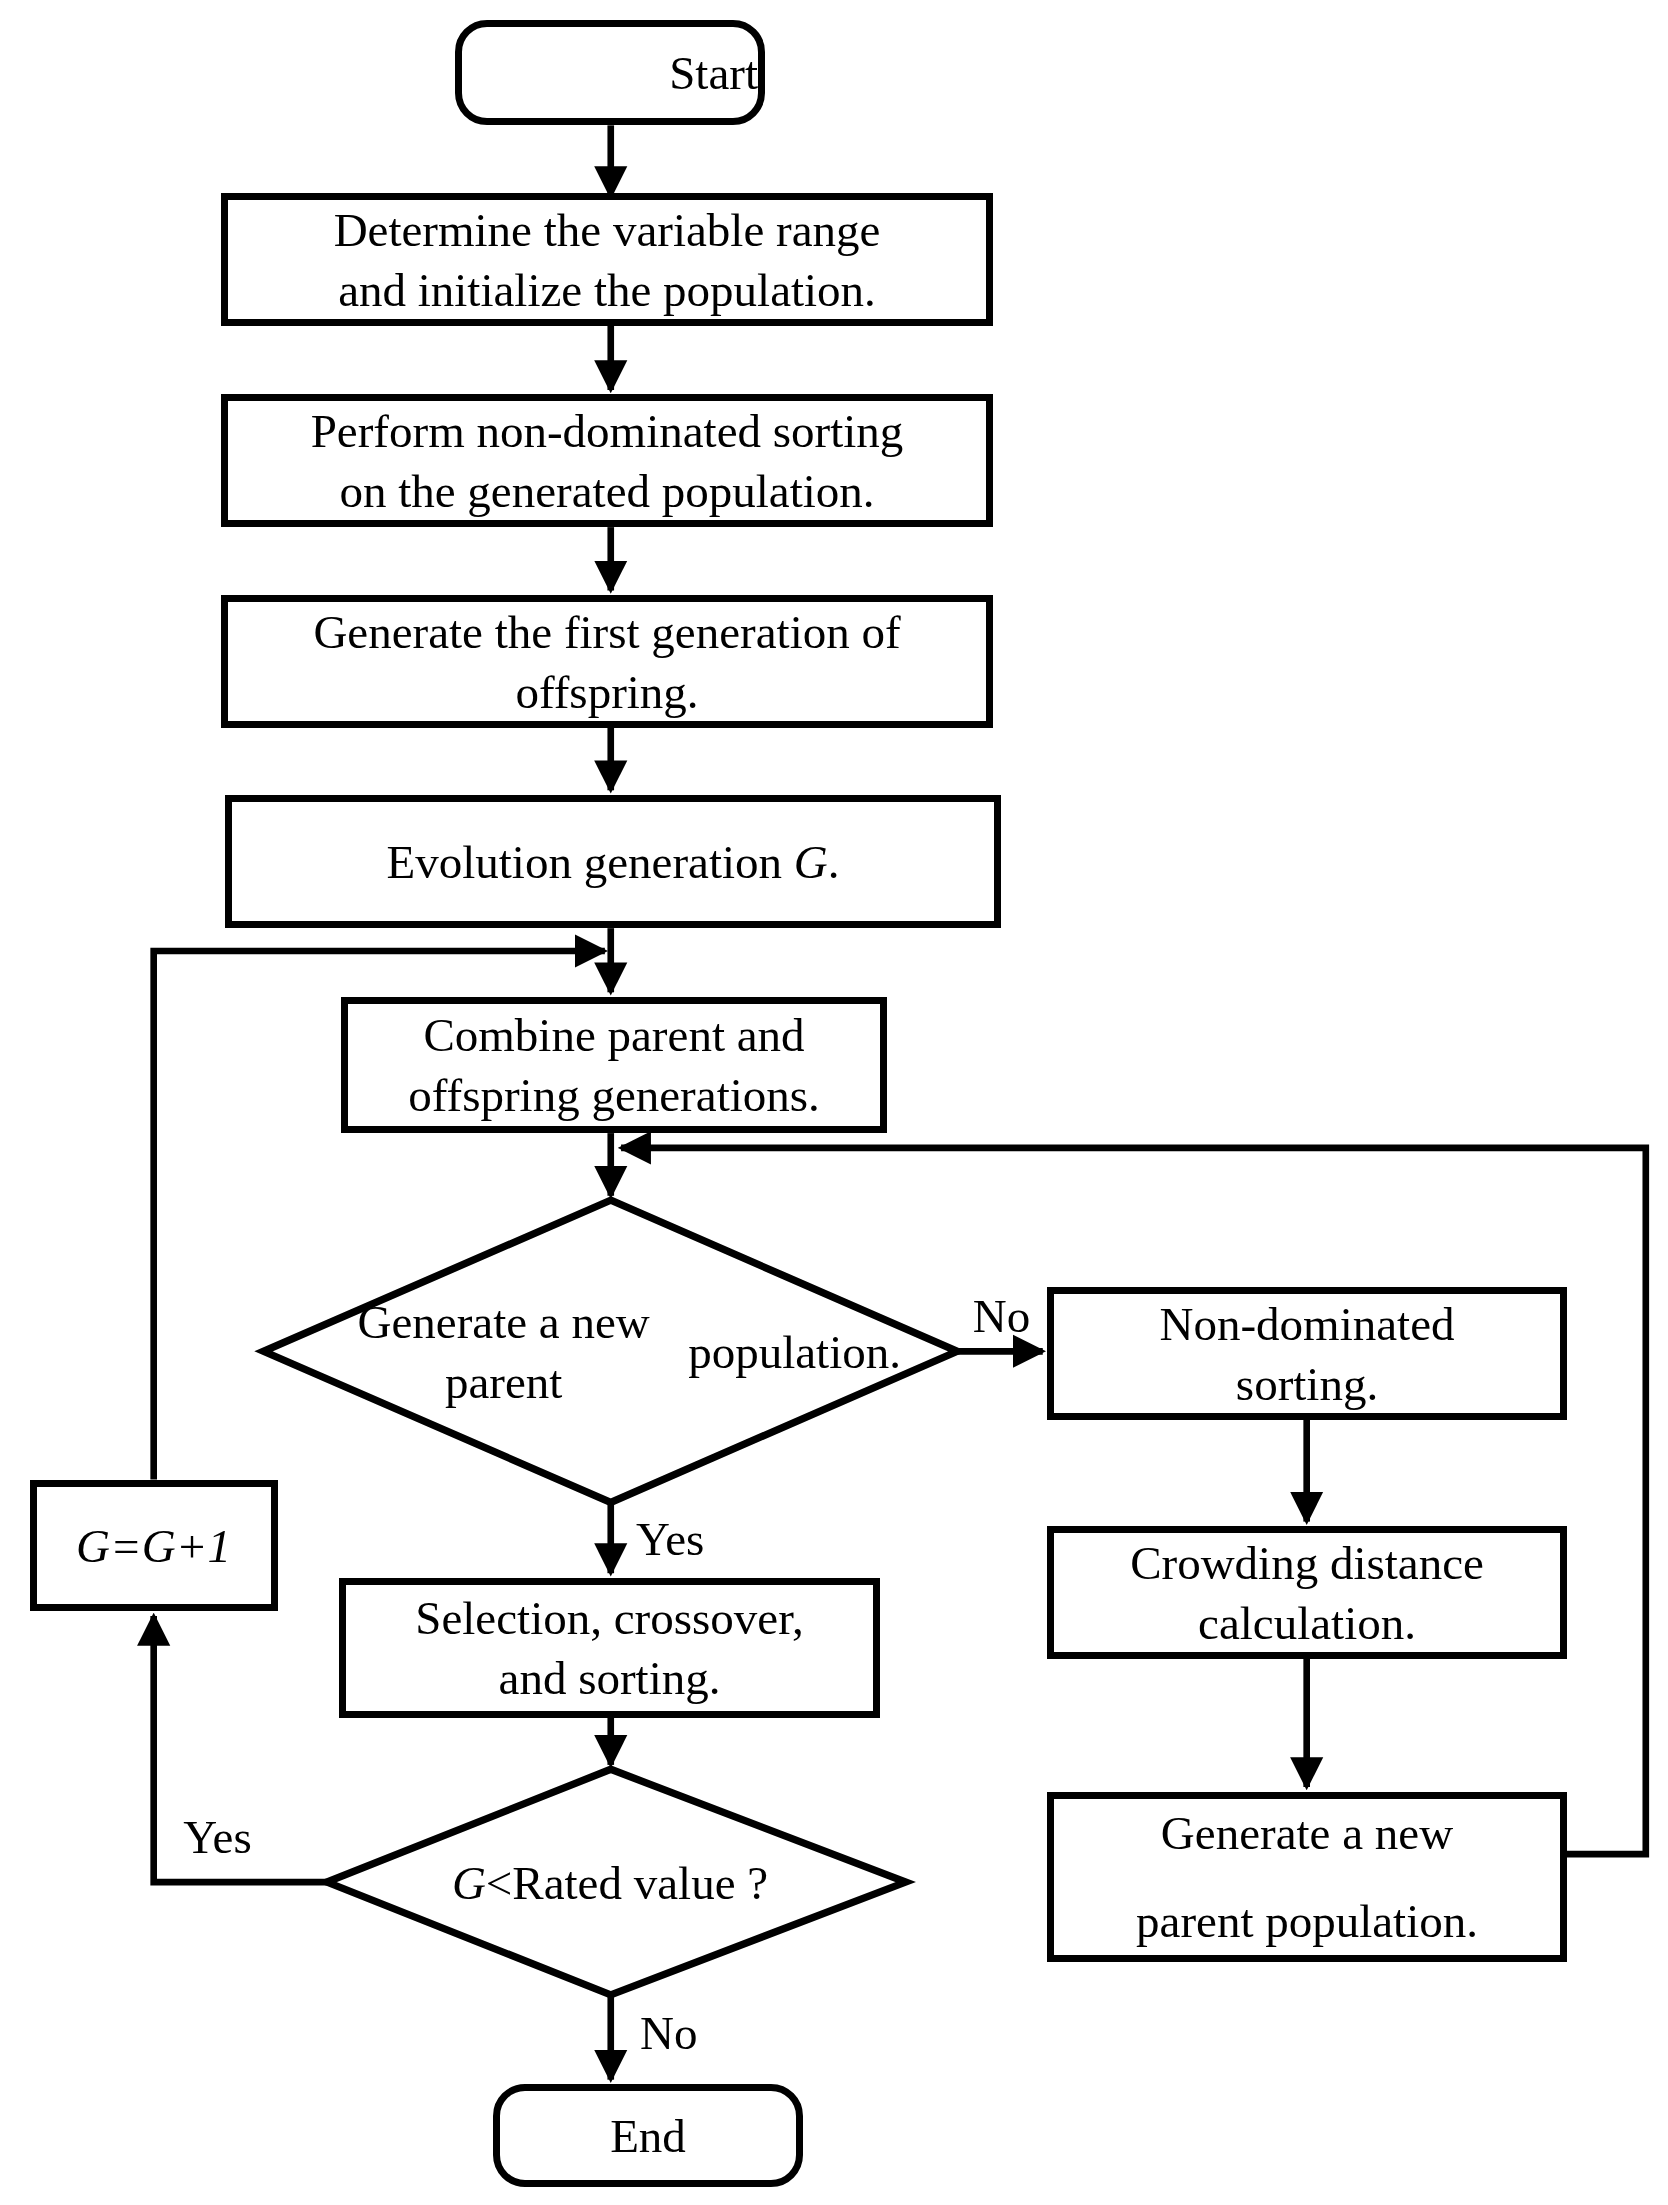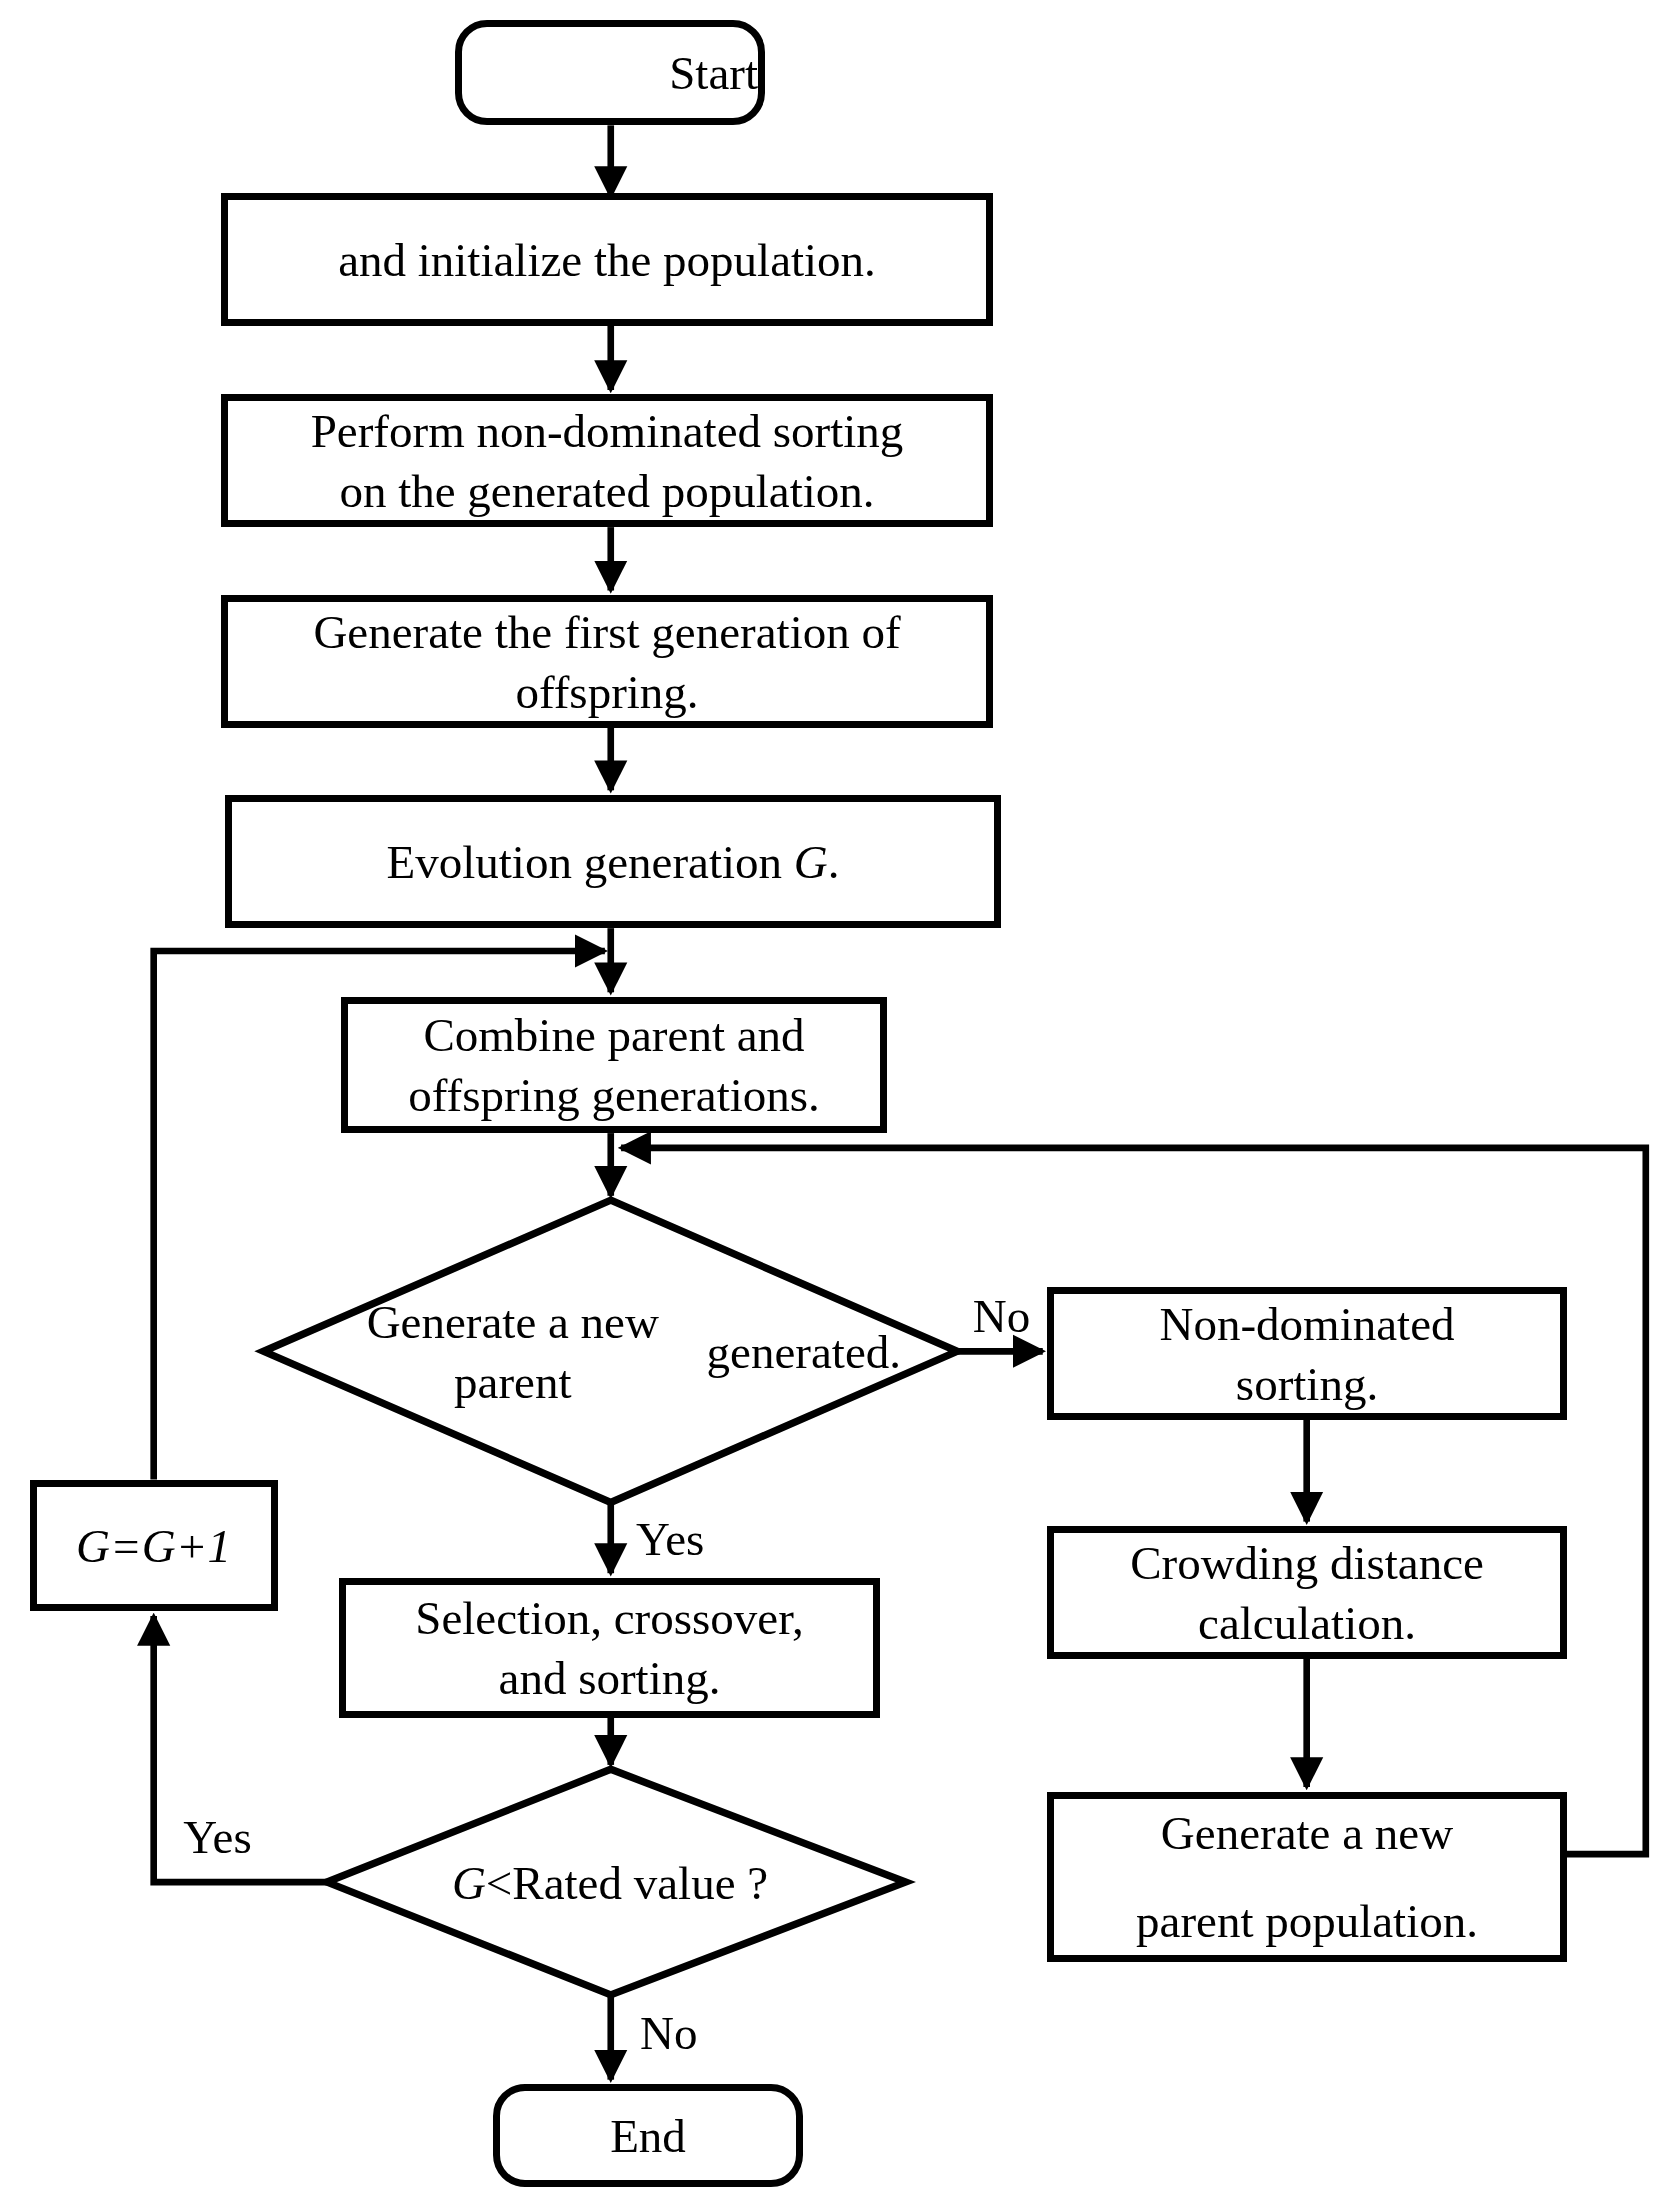--- a/index.html
+++ b/index.html
@@ -84,20 +84,21 @@
       <polygon points="828,1628 1298,1833 828,2038 357,1833" fill="#ffffff" stroke="#000000" stroke-width="10"></polygon>
       <polygon points="828,2400 1228,2553 828,2706 443,2553" fill="#ffffff" stroke="#000000" stroke-width="10"></polygon>
     </g>
   </svg>
 
   <div class="node rounded" style="left:455px; top:20px; width:310px; height:105px;align-items:flex-end;">
     <div class="ln">Start</div>
   </div>
 
   <div class="node" style="left:221px; top:193px; width:772px; height:133px;">
+    <div class="ln">Determine the variable range</div>
     <div class="ln">and initialize the population.</div>
   </div>
 
   <div class="node" style="left:221px; top:394px; width:772px; height:133px;">
     <div class="ln">Perform non-dominated sorting</div>
     <div class="ln">on the generated population.</div>
   </div>
 
   <div class="node" style="left:221px; top:595px; width:772px; height:133px;">
     <div class="ln">Generate the first generation of</div>
@@ -108,21 +109,21 @@
     <div class="ln"><span>Evolution generation </span><span class="it">G</span><span>.</span></div>
   </div>
 
   <div class="node" style="left:341px; top:997px; width:546px; height:136px;">
     <div class="ln">Combine parent and</div>
     <div class="ln">offspring generations.</div>
   </div>
 
   <div class="overlay" style="left:319px; top:1256px; width:582px; height:192px;">
     <div class="ln">Generate a new parent</div>
-    <div class="ln">generated.</div>
+    <div class="ln">population.</div>
   </div>
 
   <div class="edge-label align-center" style="left:928px; top:1287px; width:147px; height:59px;">No</div>
 
   <div class="edge-label align-left" style="left:636px; top:1510px; width:177px; height:59px;">Yes</div>
 
   <div class="node" style="left:1047px; top:1287px; width:520px; height:133px;">
     <div class="ln">Non-dominated</div>
     <div class="ln">sorting.</div>
   </div>

